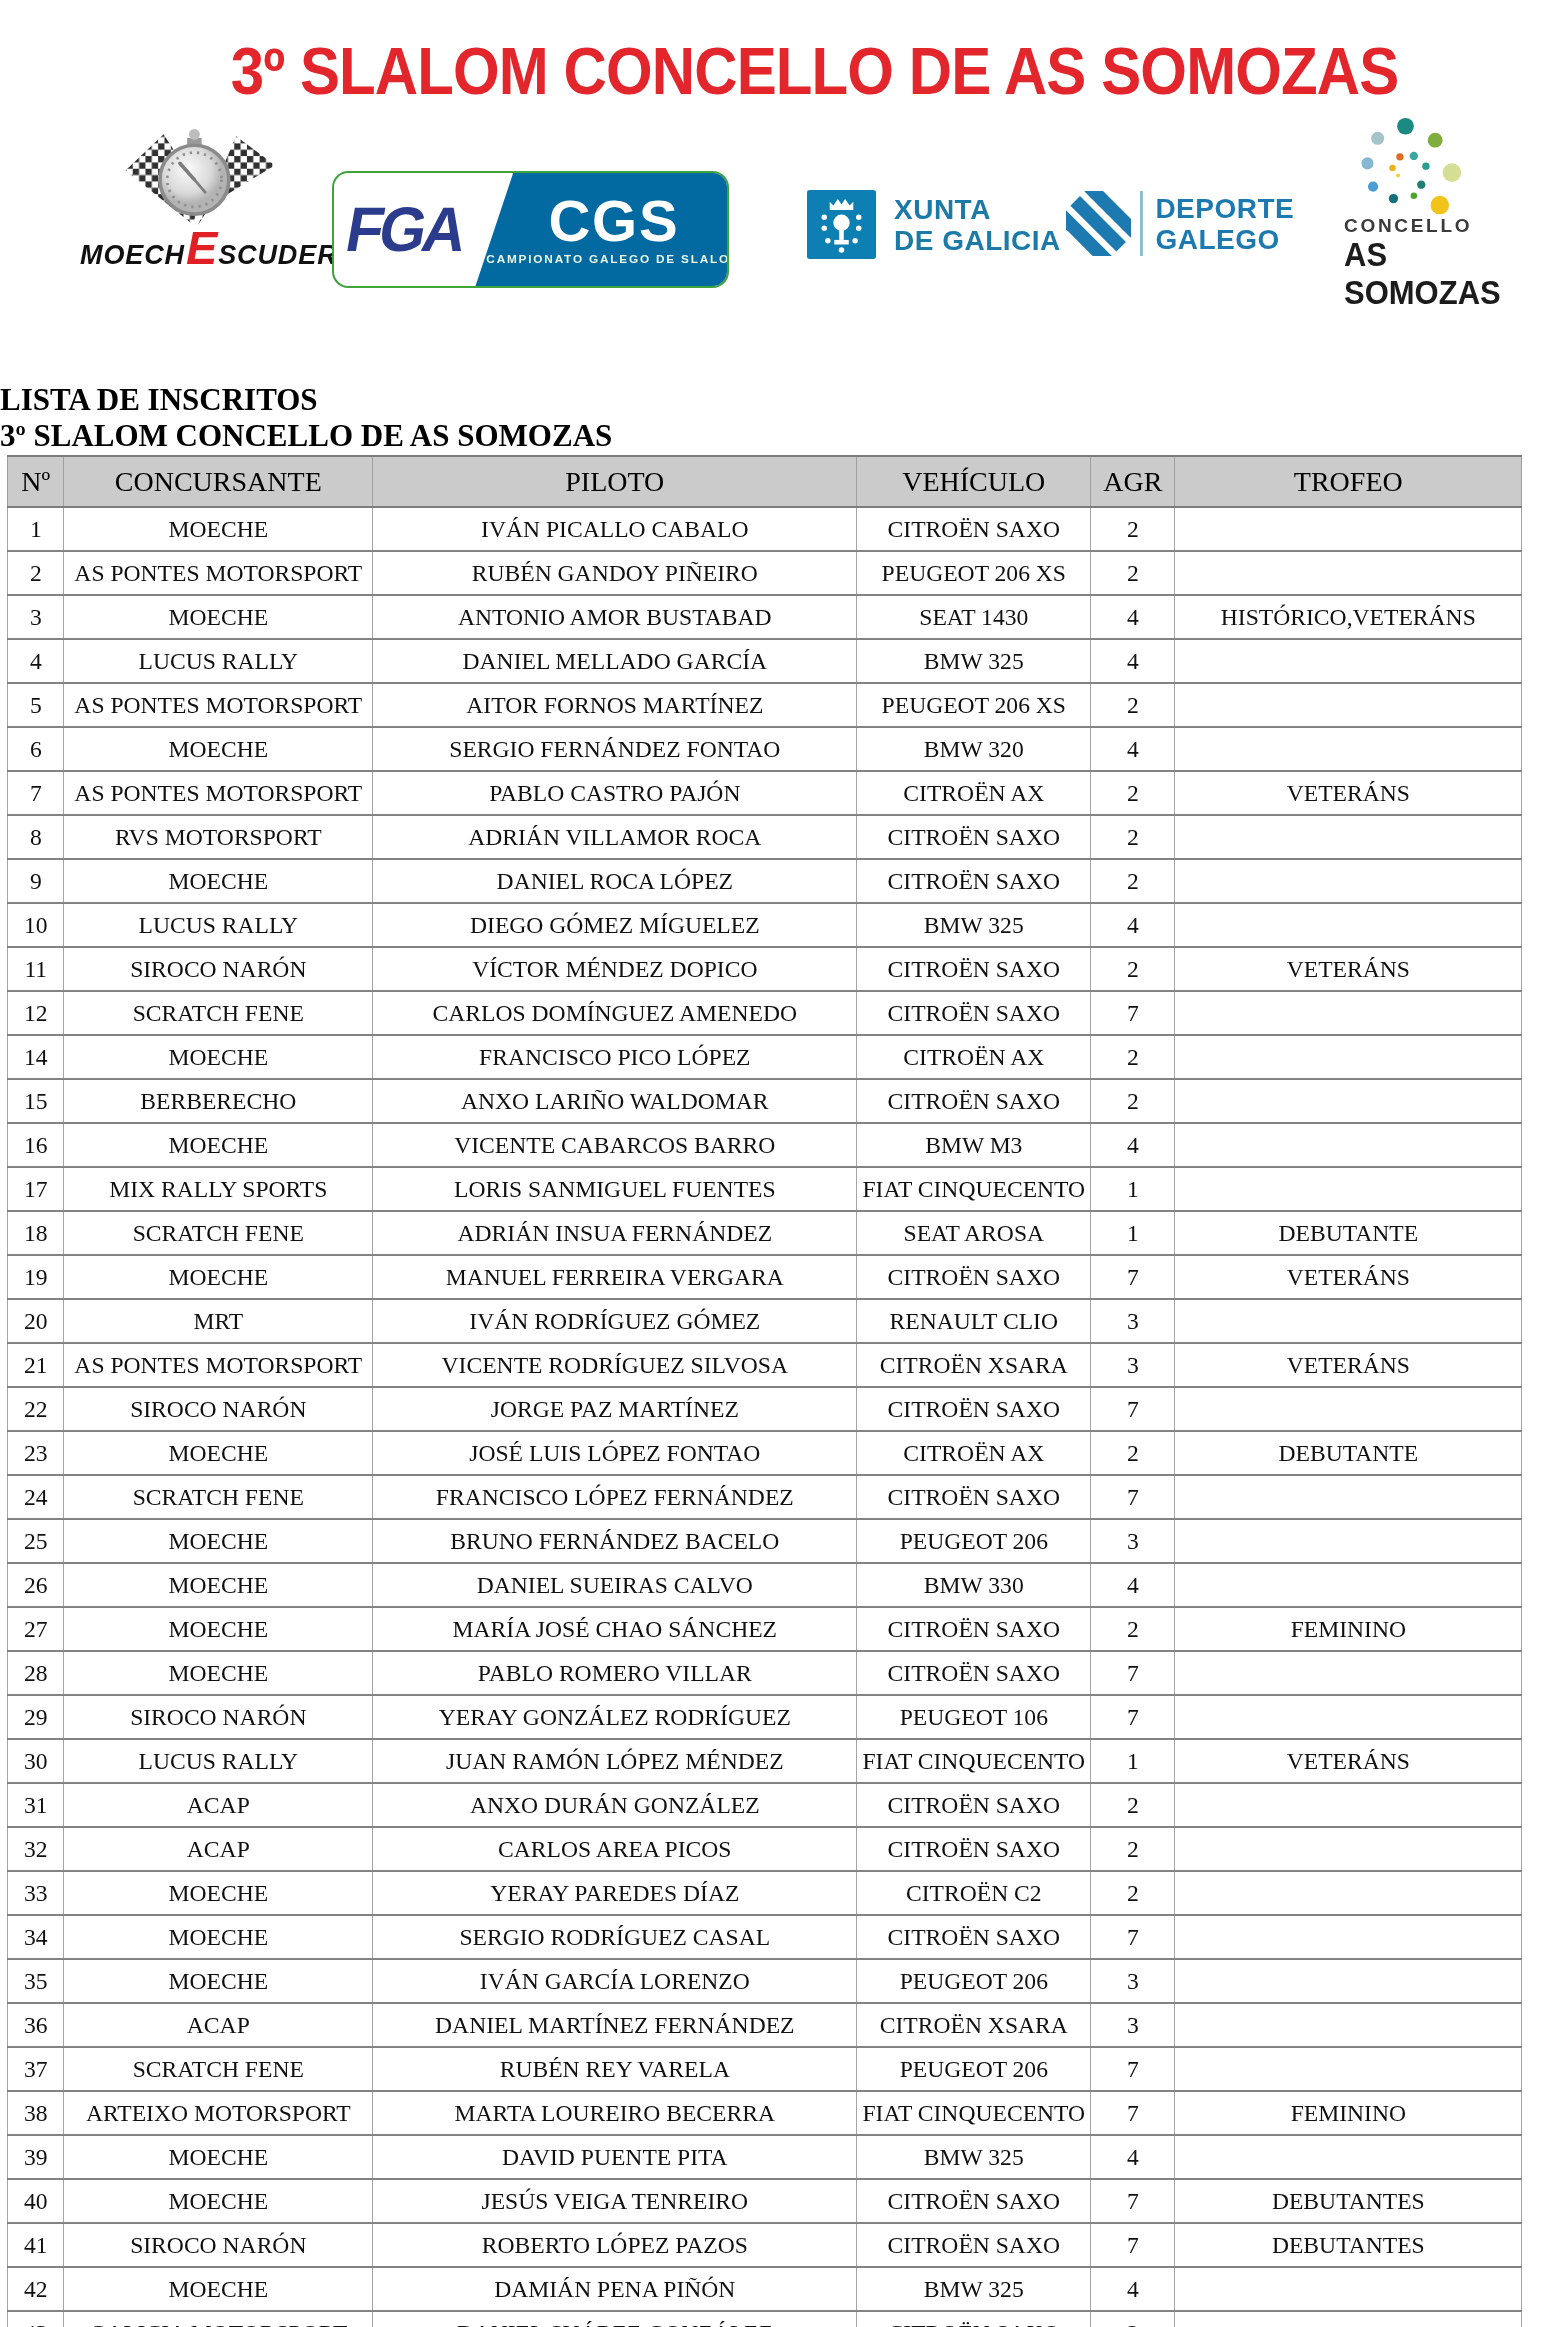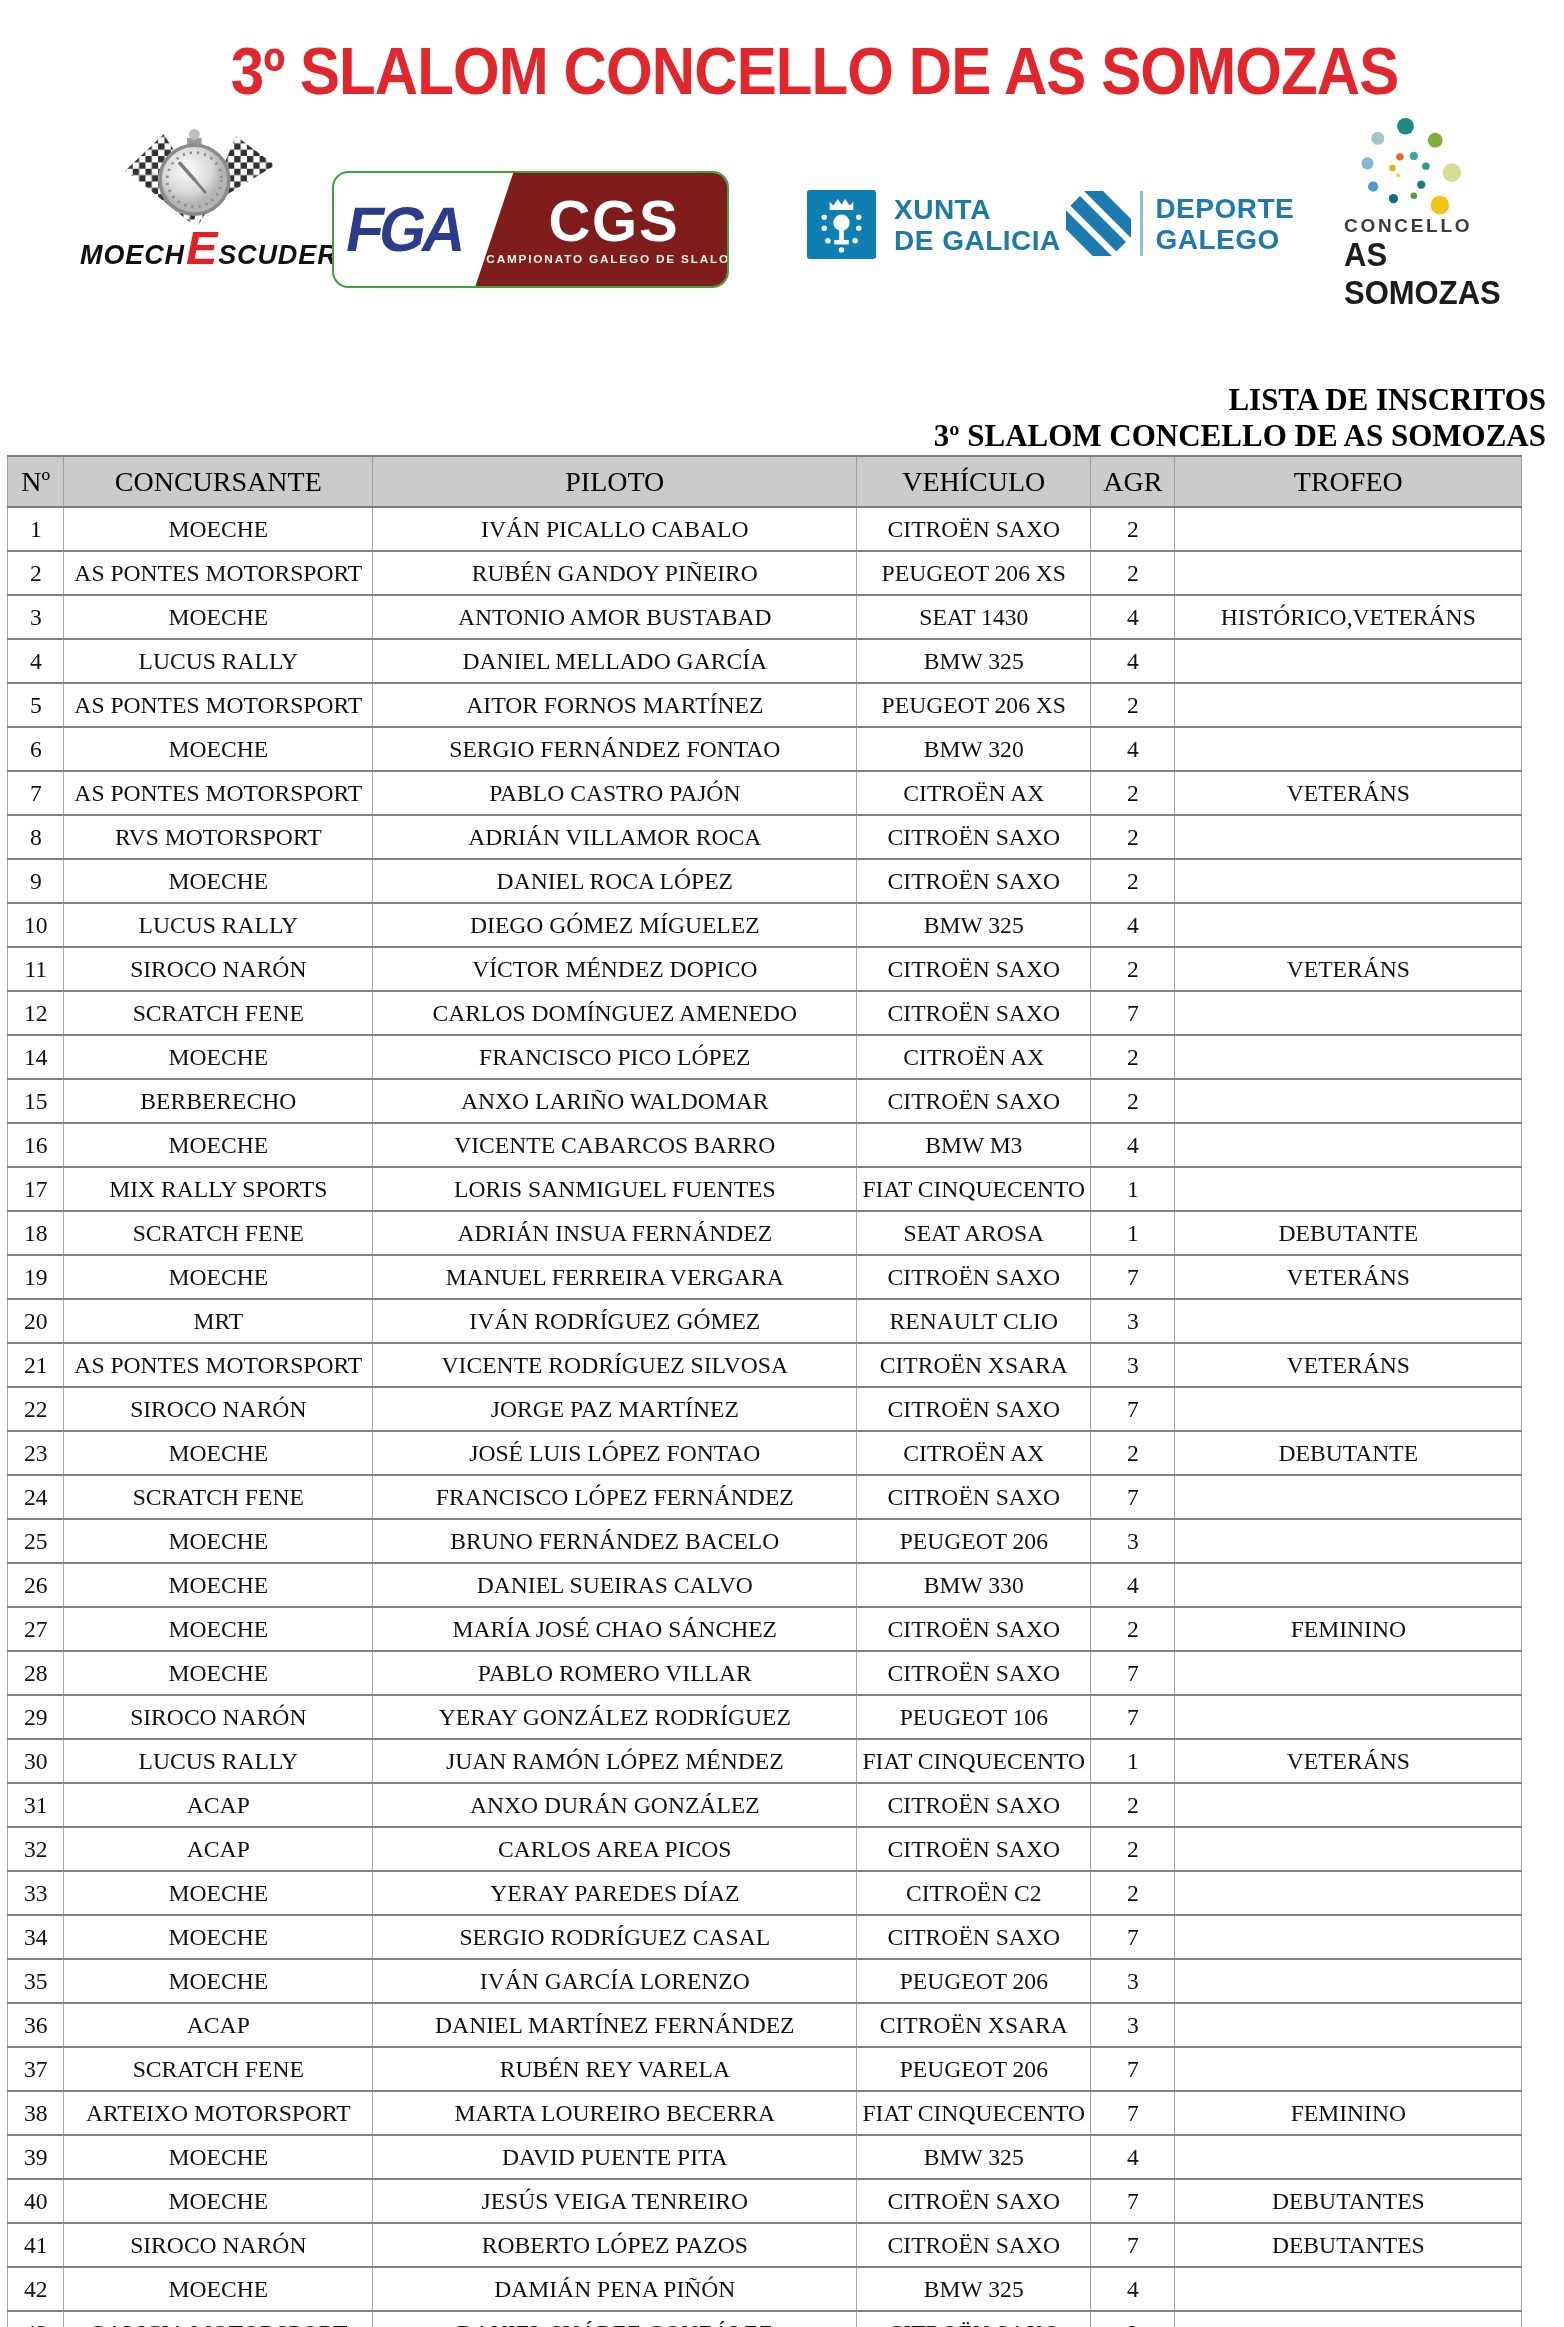--- a/index.html
+++ b/index.html
@@ -23,21 +23,21 @@
   .moeche-text .p1{font-size:27px;letter-spacing:0.9px;}
   .moeche-text .p2{font-size:47px;color:#e02025;margin:0 0.9px;}
   .moeche-text .p3{font-size:27px;letter-spacing:0.9px;}
 
   
   .logo-fga{position:absolute;left:332px;top:60px;width:393px;height:113px;
      background:#fff;border:2.7px solid #3fa33c;border-radius:16.4px;overflow:hidden;display:flex;}
   .fga-left{width:36%;display:flex;align-items:center;justify-content:center;}
   .fga-text{font-family:"Liberation Sans","DejaVu Sans",sans-serif;font-weight:900;
      font-size:60px;color:#2b3c8c;letter-spacing:-3.6px;transform:skewX(-10deg) scaleY(1.05);}
-  .cgs-panel{width:64%;background:#7f1d1d;clip-path:polygon(15% 0,100% 0,100% 100%,0 100%);
+  .cgs-panel{width:64%;background:#0369a1;clip-path:polygon(15% 0,100% 0,100% 100%,0 100%);
      display:flex;flex-direction:column;align-items:center;justify-content:center;padding-left:25.5px;box-sizing:border-box;text-align:center;}
   .cgs-text{font-family:"Liberation Sans","DejaVu Sans",sans-serif;font-weight:800;
      font-size:58px;color:#ffffff;letter-spacing:1.8px;line-height:55px;}
   .cgs-sub{font-family:"Liberation Sans","DejaVu Sans",sans-serif;font-weight:bold;
      font-size:11.8px;color:#eaf6e6;letter-spacing:1.8px;margin-top:3.6px;white-space:nowrap;}
 
   
   .logo-xunta{position:absolute;left:807px;top:78px;height:71px;display:flex;align-items:center;}
   .xunta-text{margin-left:18px;font-family:"Liberation Sans","DejaVu Sans",sans-serif;
      font-weight:700;font-size:28px;line-height:31px;color:#1b7aa8;letter-spacing:0.5px;}
@@ -48,21 +48,21 @@
   .deporte-text{font-family:"Liberation Sans","DejaVu Sans",sans-serif;font-weight:700;
      font-size:28px;line-height:31px;color:#1d7ab0;letter-spacing:0.5px;}
 
   
   .logo-somozas{position:absolute;left:1344px;top:5.5px;width:200px;height:173px;}
   .somozas-text{position:absolute;left:0;top:98px;font-family:"Liberation Sans","DejaVu Sans",sans-serif;color:#1c1c1c;}
   .somozas-line1{font-size:19px;font-weight:600;letter-spacing:2.7px;color:#3a3a3a;}
   .somozas-line2{font-size:31px;font-weight:800;letter-spacing:0px;transform:scaleY(1.05);transform-origin:left top;}
 
   
-  .heading{position:absolute;top:362px;left:0;width:1546px;text-align:right;
+  .heading{position:absolute;top:362px;left:0;width:1546px;text-align:left;
      font-weight:bold;font-size:31px;line-height:36px;color:#000;}
 
   
   table.entries{position:absolute;left:7.3px;top:435px;width:1514px;
      border-collapse:collapse;table-layout:fixed;}
   table.entries th{height:47px;background:#cbcbcb;font-weight:normal;font-size:28px;color:#000;
      border-left:1.8px solid #9f9f9f;border-right:1.8px solid #9f9f9f;
      border-top:2.7px solid #7c7c7c;border-bottom:2.7px solid #7c7c7c;
      text-align:center;vertical-align:middle;overflow:hidden;white-space:nowrap;}
   table.entries td{height:40px;font-size:23.6px;color:#101010;background:#fff;

